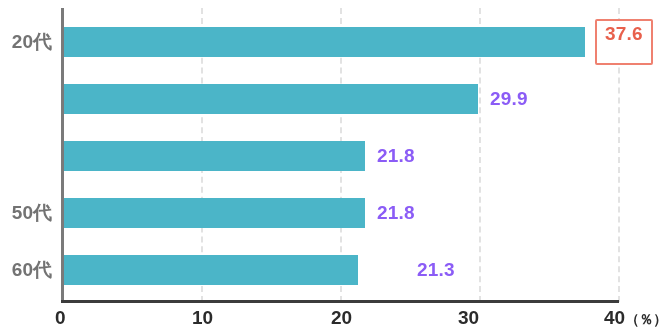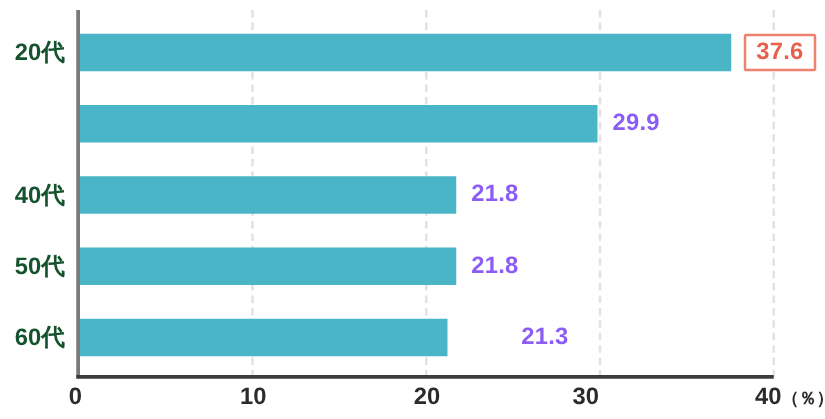--- a/index.html
+++ b/index.html
@@ -79,31 +79,31 @@
     font-weight: 700;
     color: #8b5cf6;
     letter-spacing: 0.2px;
     white-space: nowrap;
   }
 
   .bar-value.highlight {
     color: #e8604c;
     border: 2px solid #ef8170;
     border-radius: 2px;
-    padding: 3px 8px 4px 8px;
+    padding: 3px 8px 20px 8px;
     background: #ffffff;
     line-height: 1;
   }
 
   .cat-label {
     position: absolute;
     right: 0;
     font-size: 19px;
     font-weight: 700;
-    color: #14532d;
+    color: #737373;
     text-align: right;
     white-space: nowrap;
     transform: translateY(-50%);
   }
 
   .cat-labels {
     position: absolute;
     left: 0;
     top: 0;
     width: 52px;
@@ -124,21 +124,20 @@
     font-weight: 700;
   }
 </style>
 </head>
 <body>
 
 <div id="chart-root">
 
   <div class="cat-labels">
     <div class="cat-label" style="top:42px;">20代</div>
-    <div class="cat-label" style="top:156px;">40代</div>
     <div class="cat-label" style="top:213px;">50代</div>
     <div class="cat-label" style="top:270px;text-align:center;">60代</div>
   </div>
 
   <div class="plot-area">
     <div class="gridline" style="left:139px;"></div>
     <div class="gridline" style="left:278px;"></div>
     <div class="gridline" style="left:417px;"></div>
     <div class="gridline" style="left:556px;"></div>
 

